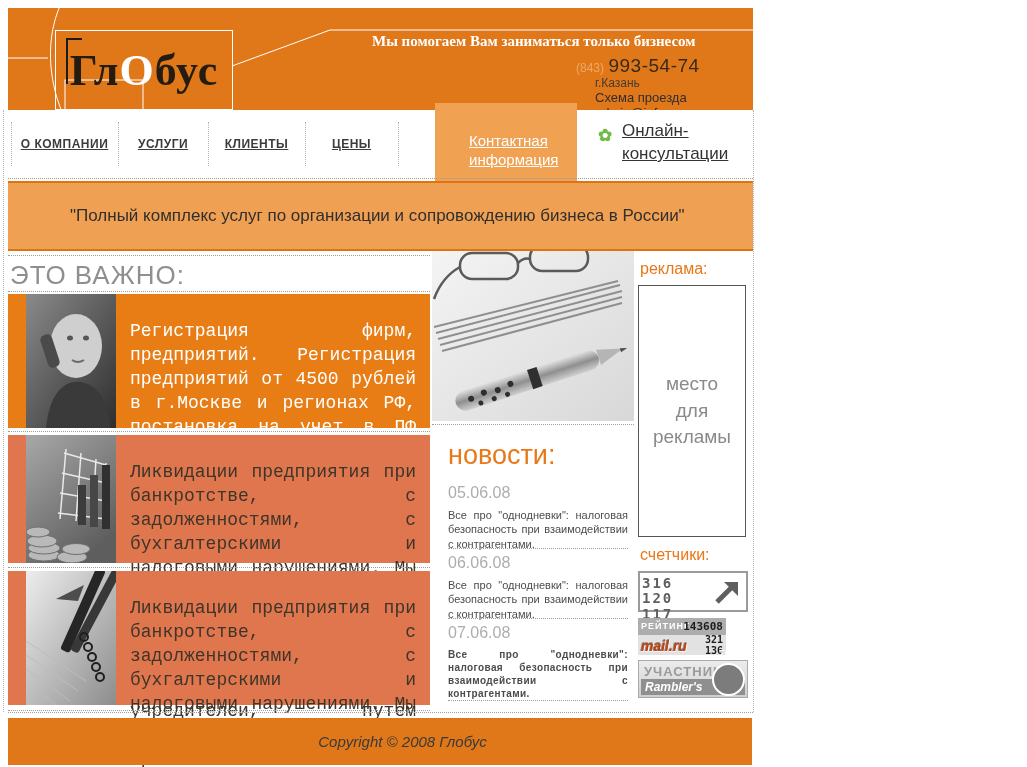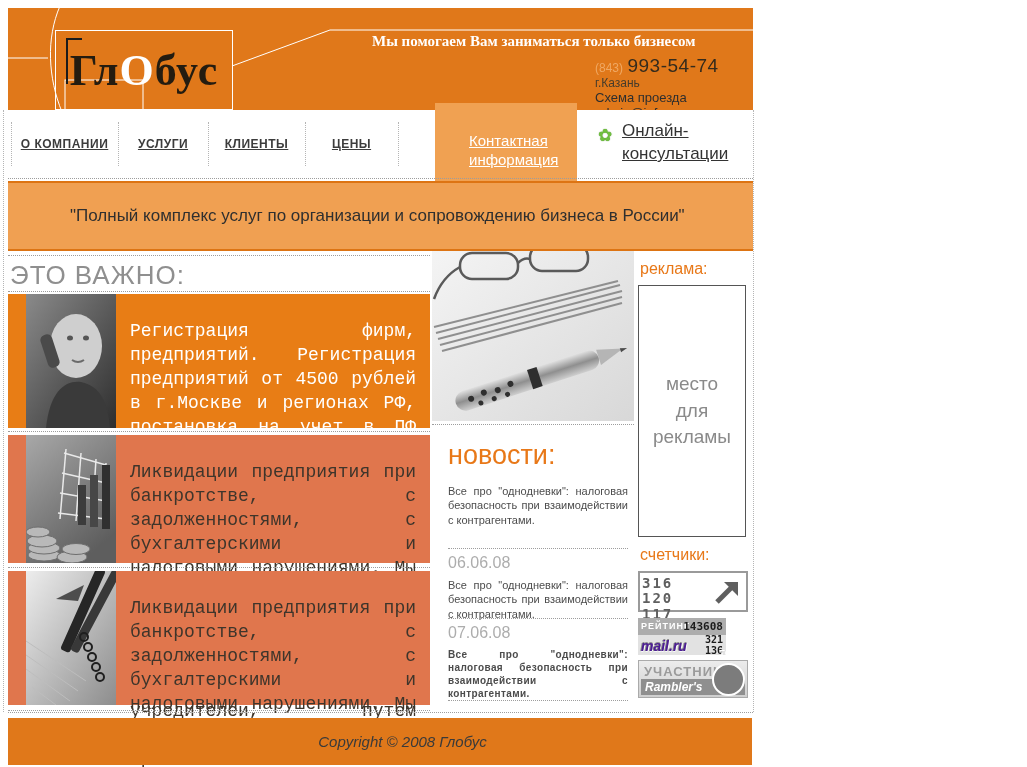--- a/index.html
+++ b/index.html
@@ -17,21 +17,21 @@
     left:47px; top:22px; width:178px; height:80px; border:1px solid #fff;
     display:flex; align-items:center; justify-content:center;
     font-family:"Liberation Serif", serif; font-weight:bold; font-size:44px;
     color:#241c10; letter-spacing:1px;
   }
   .logo-box .o-white { color:#ffffff; }
   .logo-bracket { left:58px; top:30px; width:16px; height:46px;
     border-left:2px solid #1b1b1b; border-top:2px solid #1b1b1b; }
   .tagline { left:364px; top:25px; font-family:"Liberation Serif", serif;
     font-weight:bold; font-size:15px; color:#fff; }
-  .phone-line { left:587px; top:47px; width:160px; text-align:left; white-space:nowrap; }
+  .phone-line { left:568px; top:47px; width:160px; text-align:left; white-space:nowrap; }
   .phone-code { color:#efa863; font-size:12px; }
   .phone-number { color:#342b1d; font-size:19px; letter-spacing:0.5px; }
   .hdr-city { left:587px; top:68px; font-size:12px; color:#473c2b; }
   .hdr-link { left:587px; font-size:13px; color:#2e2e2e; text-decoration:none; cursor:pointer; }
 
   
   .nav { left:8px; top:110px; width:745px; height:68px; background:#fff; }
   .nav-sep { top:122px; width:1px; height:44px; border-left:1px dotted #b5b5b5; }
   .nav-item {
     top:110px; height:68px; display:flex; align-items:center; justify-content:center;
@@ -99,21 +99,21 @@
   .counter1-arrow { position:absolute; right:6px; top:6px; }
 
   .counter2 { left:638px; top:618px; width:88px; height:37px; cursor:pointer; }
   .counter2-top { height:17px; background:#adadad; position:relative; }
   .counter2-label { position:absolute; left:3px; top:3px; color:#fff;
     font-size:9px; font-weight:bold; letter-spacing:1px; }
   .counter2-total { position:absolute; right:3px; top:2px; color:#1c1c1c;
     font-family:"DejaVu Sans Mono", monospace; font-weight:bold; font-size:11px; }
   .counter2-bottom { height:20px; background:#e2e2e2; position:relative; }
   .counter2-brand { position:absolute; left:3px; bottom:1px;
-    font-weight:bold; font-style:italic; font-size:14px; color:#4c1d95;
+    font-weight:bold; font-style:italic; font-size:14px; color:#c2410c;
     text-shadow:-1px 0 #8f8f8f, 0 -1px #8f8f8f, 1px 0 #fafafa, 0 1px #fafafa; }
   .counter2-hits { position:absolute; right:3px; top:0; text-align:right;
     font-family:"DejaVu Sans Mono", monospace; font-weight:bold; font-size:10px;
     line-height:1.05; color:#1c1c1c; }
 
   .counter3 { left:638px; top:660px; width:110px; height:38px;
     background:linear-gradient(#ececec,#cfcfcf); border:1px solid #aaa;
     position:absolute; cursor:pointer; }
   .counter3-member { position:absolute; left:5px; top:3px; color:#9b9b9b;
     font-weight:bold; font-size:13px; letter-spacing:1px; }
@@ -313,20 +313,21 @@
         <circle cx="58" cy="135" r="2.5"></circle>
       <circle cx="72" cy="135" r="2.5"></circle>
     </g>
   </g>
 </svg>
 <div class="abs dotted-h" style="left:432px; top:424px; width:202px;"></div>
 
 <div class="abs news-heading">новости:</div>
 
 <div class="abs news-item" style="top:484px;">
+  <div class="news-date">05.06.08</div>
   <div class="news-text">Все про "однодневки": налоговая безопасность при взаимодействии с контрагентами.</div>
 </div>
 <div class="abs dotted-h news-sep" style="left:448px; top:548px;"></div>
 
 <div class="abs news-item" style="top:554px;">
   <div class="news-date">06.06.08</div>
   <div class="news-text">Все про "однодневки": налоговая безопасность при взаимодействии с контрагентами.</div>
 </div>
 <div class="abs dotted-h news-sep" style="left:448px; top:618px;"></div>
 

